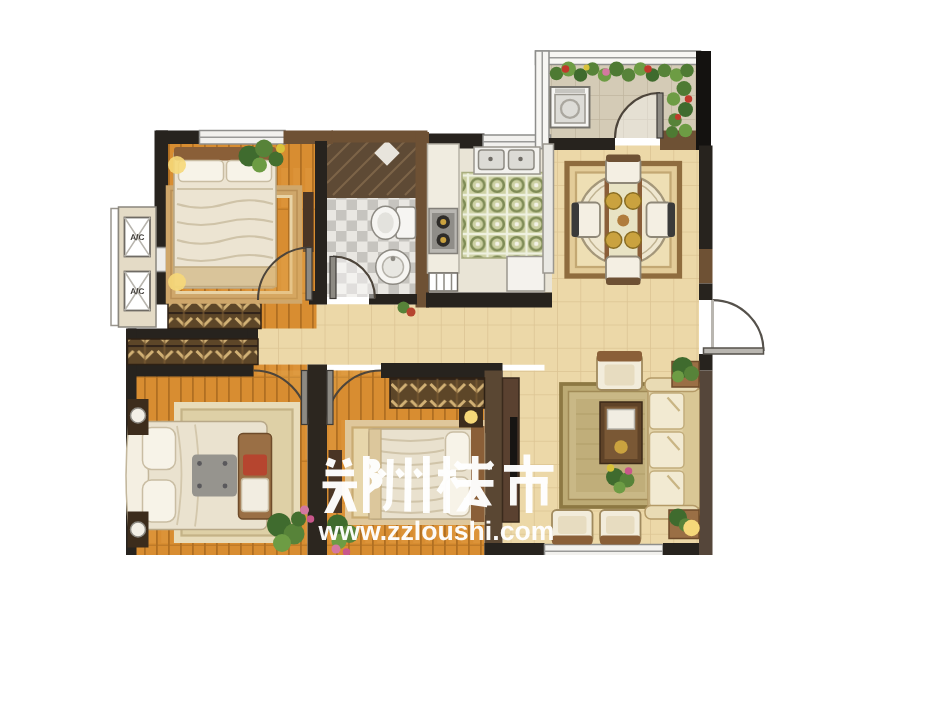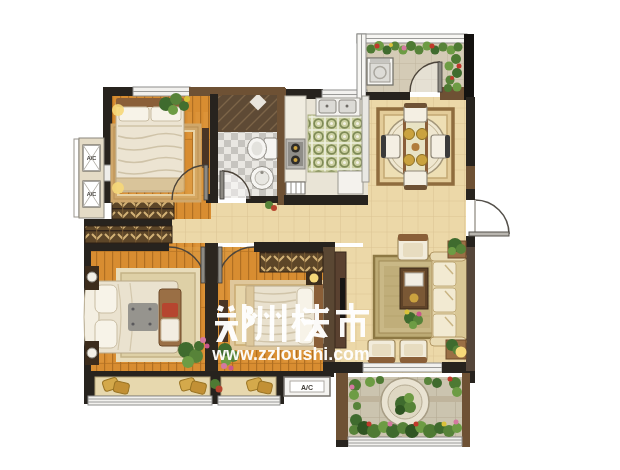--- a/index.html
+++ b/index.html
@@ -1,16 +1,16 @@
 <!DOCTYPE html>
 <html><head>
 <meta charset="utf-8">
 <style>
 html,body{margin:0;padding:0;background:#ffffff;}
-#plan{width:620px;height:470px;position:relative;font-family:"Liberation Sans", sans-serif;}
+#plan{width:620px;height:370px;position:relative;font-family:"Liberation Sans", sans-serif;}
 </style>
 </head>
 <body>
 
 <div id="plan">
 <svg width="620" height="470" viewBox="0 0 620 470">
 <defs>
 <pattern id="wood" width="8" height="56" patternUnits="userSpaceOnUse">
   <rect width="8" height="56" fill="#d88d31"></rect>
   <rect x="0" width="1.2" height="56" fill="#b06f22"></rect>

